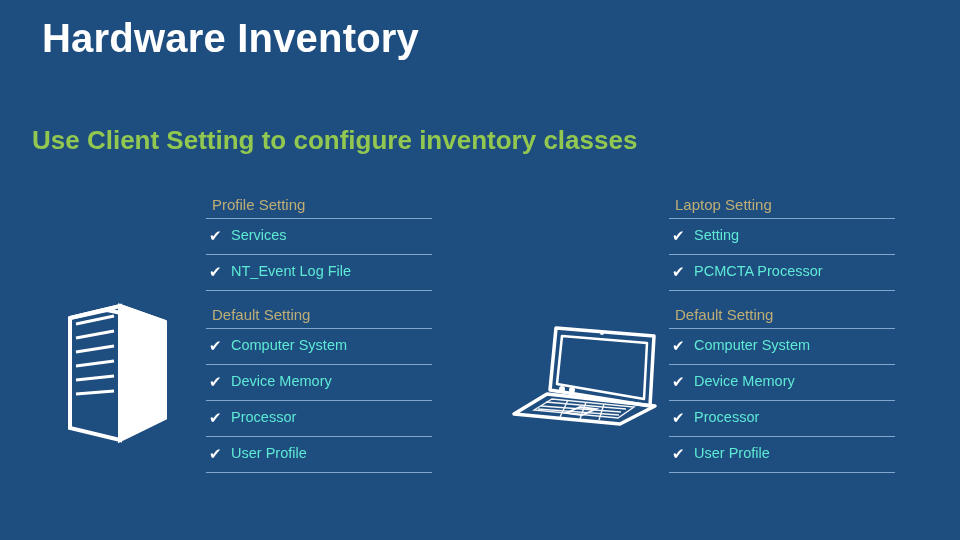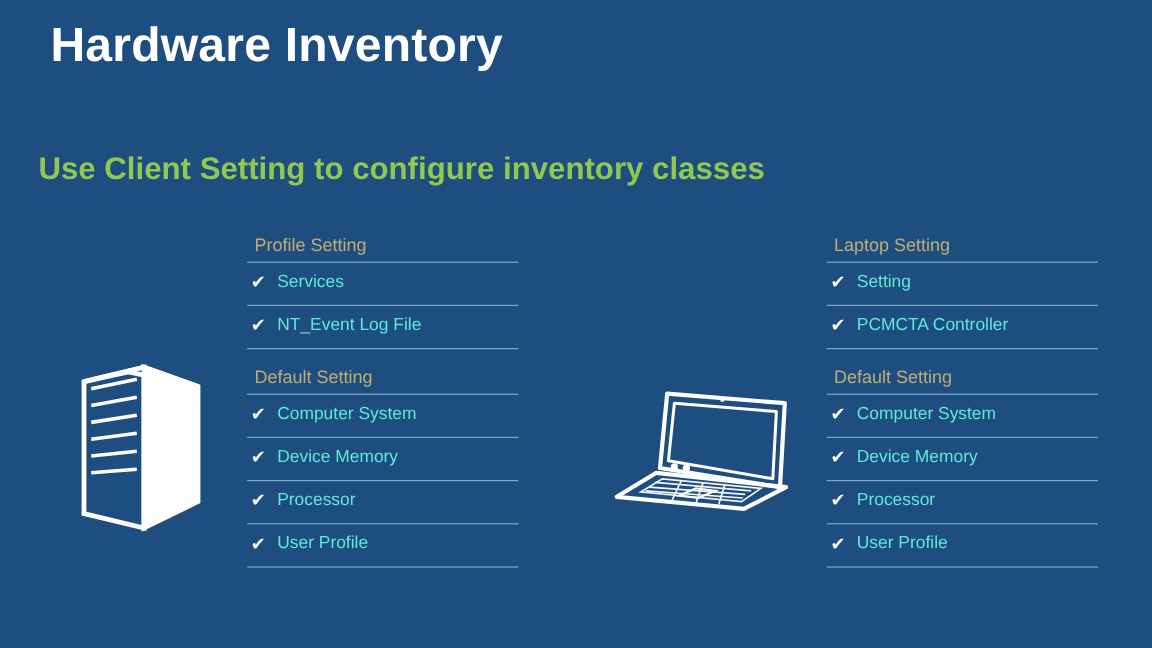--- a/index.html
+++ b/index.html
@@ -41,21 +41,21 @@
     white-space: nowrap;
     margin-left: 32px;
   }
 
   
   .column {
     position: absolute;
     width: 226px;
   }
   .column.left  { left: 206px; top: 194px; }
-  .column.right { left: 669px; top: 194px; margin-left: 20px; }
+  .column.right { left: 669px; top: 194px; }
 
   .group { margin-bottom: 0; }
   .group + .group { margin-top: 13px; }
 
   .group-header {
     font-size: 15px;
     color: #bfae74;
     line-height: 21px;
     padding-left: 6px;
     white-space: nowrap;
@@ -212,21 +212,21 @@
     <div class="rule"></div>
 
     <div class="item-row">
       <span class="check-icon">✔</span>
       <span class="item-label">Setting</span>
     </div>
     <div class="rule"></div>
 
     <div class="item-row">
       <span class="check-icon">✔</span>
-      <span class="item-label">PCMCTA Controller</span>
+      <span class="item-label">PCMCTA Processor</span>
     </div>
     <div class="rule"></div>
   </div>
 
   <div class="group">
     <div class="group-header">Default Setting</div>
     <div class="rule"></div>
 
     <div class="item-row">
       <span class="check-icon">✔</span>

